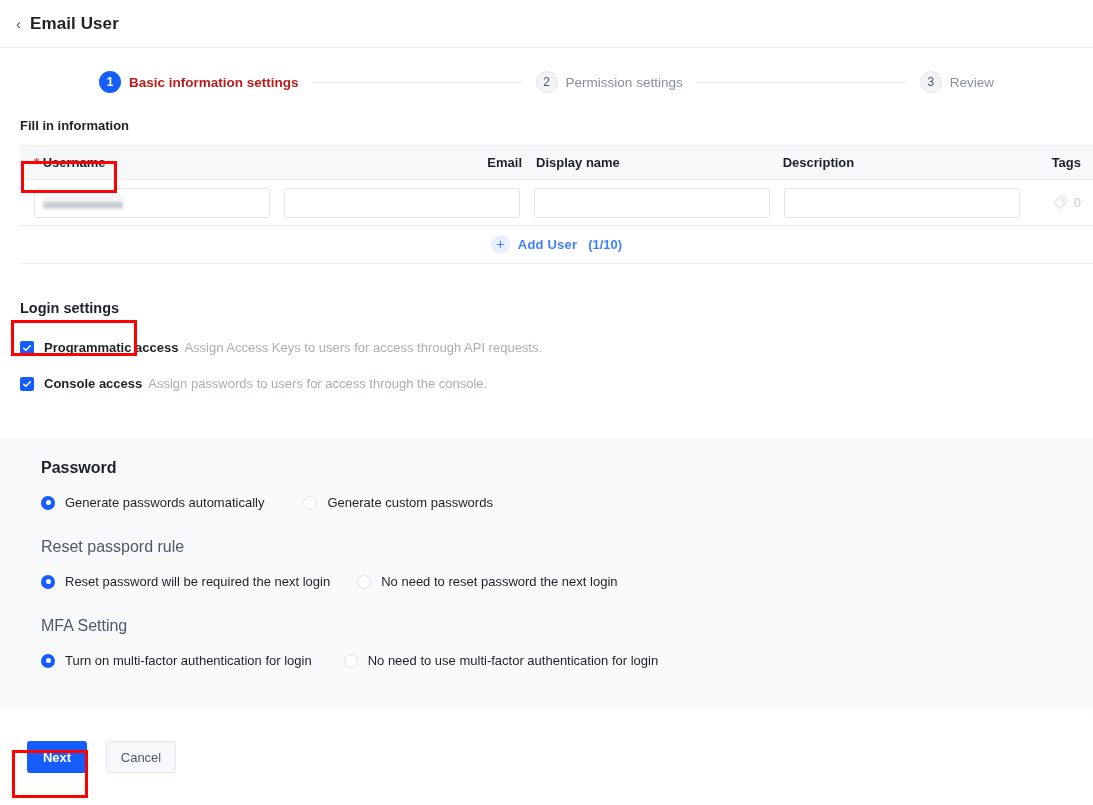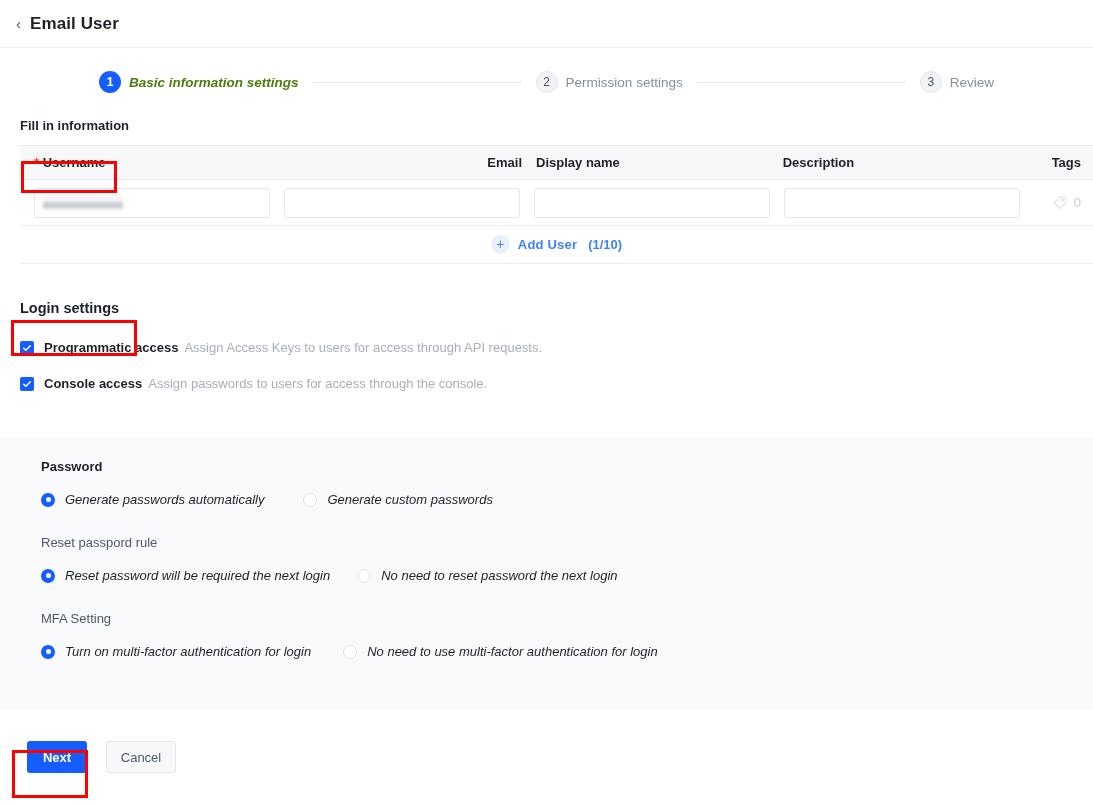--- a/index.html
+++ b/index.html
@@ -37,21 +37,21 @@
   .step { display: flex; align-items: center; white-space: nowrap; }
   .step-num {
     width: 22px; height: 22px; border-radius: 50%;
     display: flex; align-items: center; justify-content: center;
     font-size: 12px; font-weight: bold; margin-right: 8px;
     flex: 0 0 auto;
   }
   .step.active .step-num { background: #165dff; color: #fff; }
   .step.inactive .step-num { background: #f2f3f5; color: #4e5969; border: 1px solid #e5e6eb; font-weight: normal; }
   .step-label { font-size: 13.5px; }
-  .step.active .step-label { color: #4d7c0f; font-weight: bold; font-style: italic; }
+  .step.active .step-label { color: #b91c1c; font-weight: bold; }
   .step.inactive .step-label { color: #86909c; }
   .step-line { flex: 1 1 auto; height: 1px; background: #e5e6eb; margin: 0 14px; }
 
   
   .fill-label {
     font-size: 13px; font-weight: bold; color: #1d2129;
     padding: 8px 0 12px 20px;
   }
 
   
@@ -135,24 +135,24 @@
   .chk-desc { font-size: 13px; color: #a9aeb8; margin-left: 6px; }
 
   
   .pw-panel {
     position: absolute;
     left: 0; right: 0;
     top: 437px; height: 272px;
     background: #f9fafc;
   }
   .pw-inner { padding: 22px 0 0 41px; }
-  .grp-title { font-size: 13px; font-weight: bold; color: #1d2129; }
+  .grp-title { font-size: 16px; font-weight: bold; color: #1d2129; }
   .grp-title.muted { font-weight: normal; color: #4e5969; }
   .radio-row { display: flex; align-items: center; margin-top: 18px; }
-  .radio-opt { display: flex; align-items: center; cursor: pointer; font-style: italic; }
+  .radio-opt { display: flex; align-items: center; cursor: pointer; }
   .radio {
     width: 14px; height: 14px; border-radius: 50%;
     margin-right: 10px; flex: 0 0 auto;
     display: flex; align-items: center; justify-content: center;
   }
   .radio.on { background: #165dff; }
   .radio.on::after { content:""; width: 5px; height: 5px; border-radius: 50%; background: #fff; }
   .radio.off { background: #fff; border: 1px solid #e0e2e7; }
   .radio-label { font-size: 13px; color: #1d2129; }
   .grp { margin-top: 0; }

